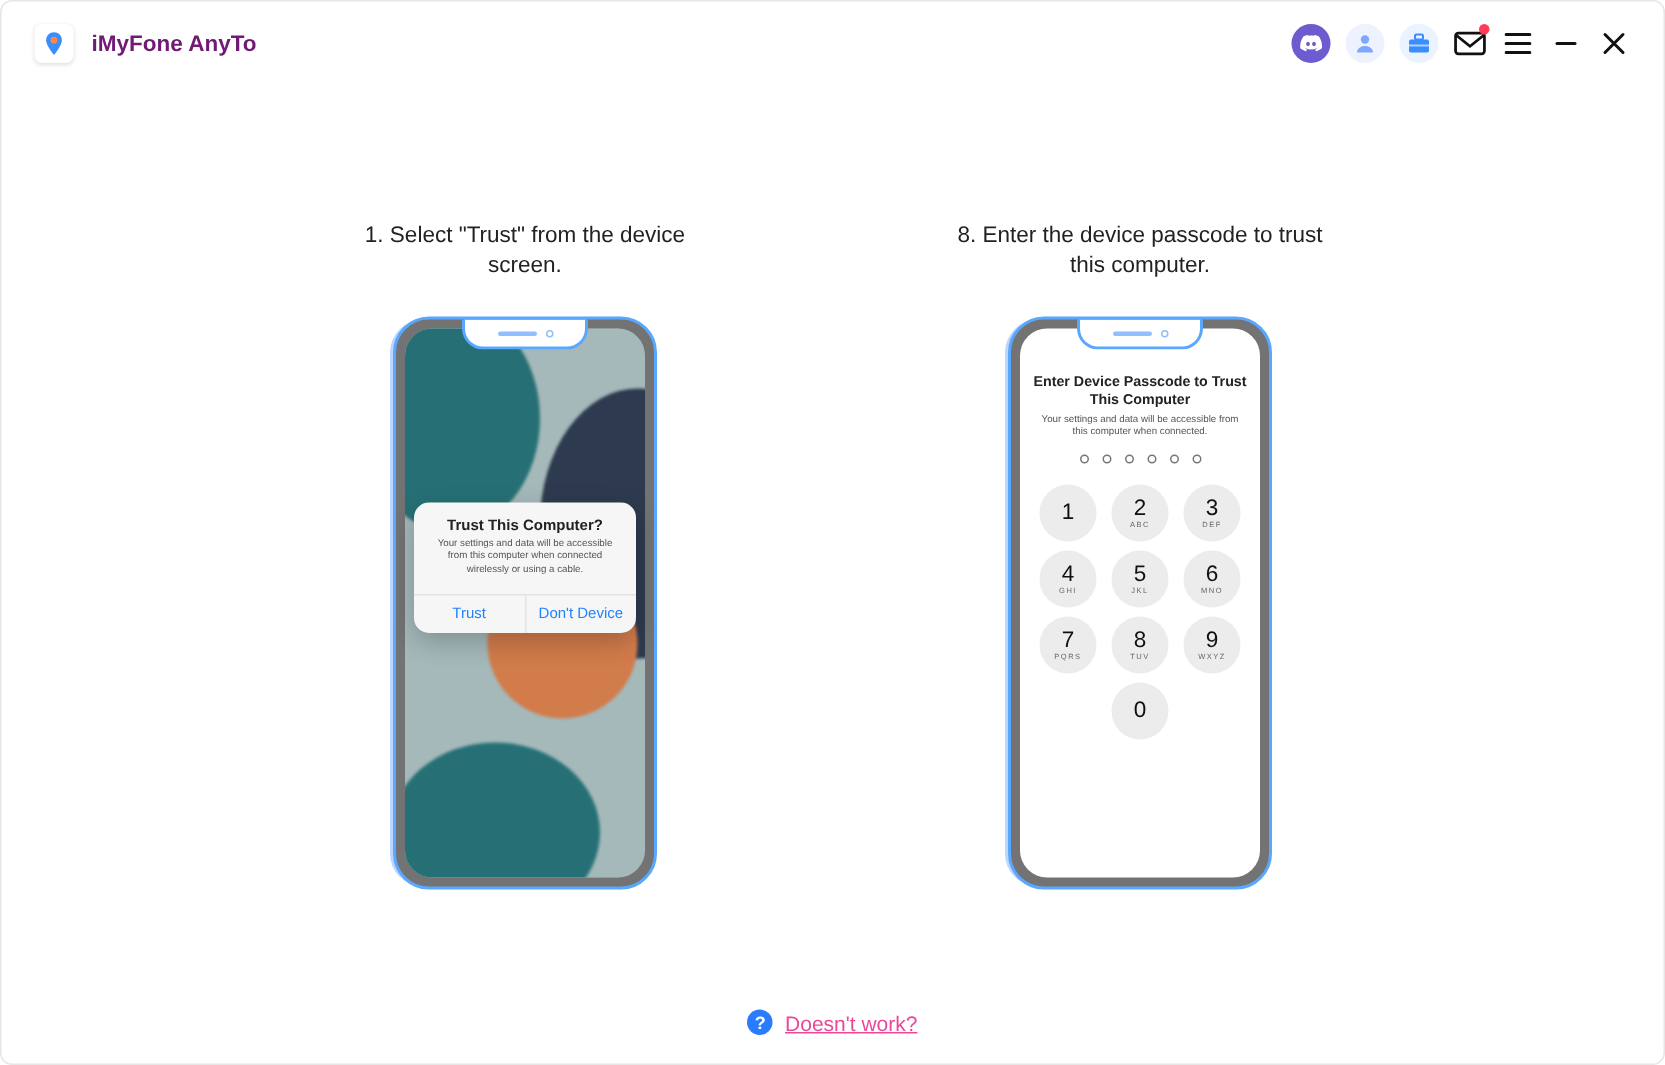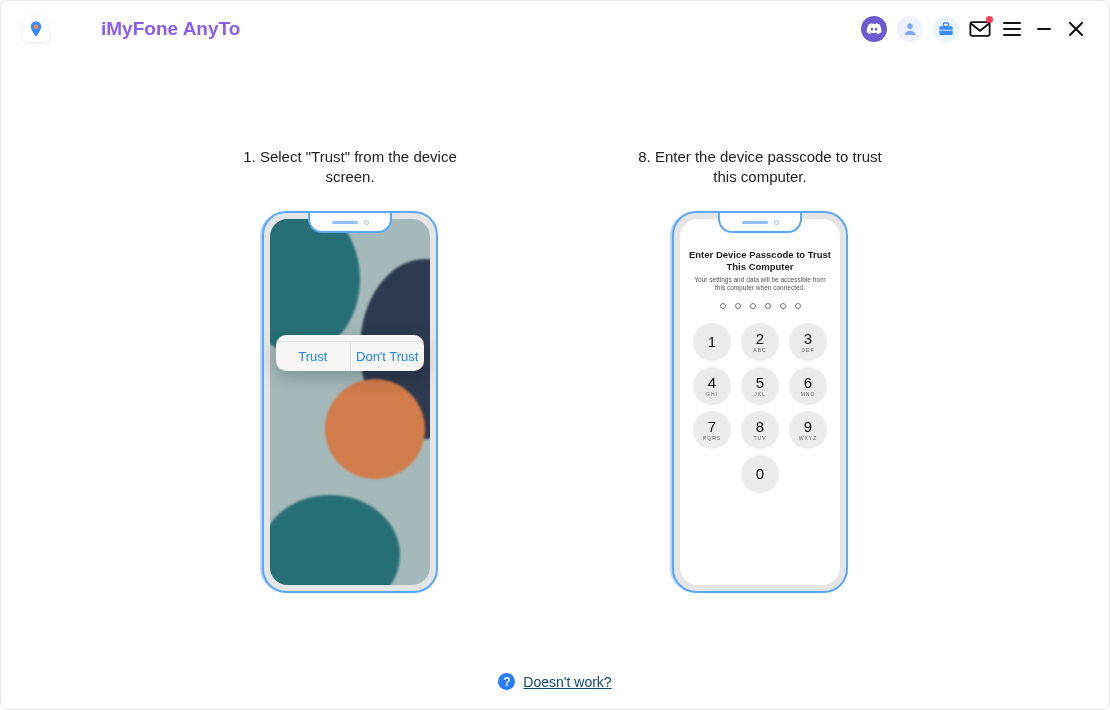--- a/index.html
+++ b/index.html
@@ -2,72 +2,72 @@
 <html><head>
 <meta charset="utf-8">
 <style>
   * { box-sizing: border-box; margin: 0; padding: 0; }
   html, body { width: 1110px; height: 710px; font-family: -apple-system, "Segoe UI", Arial, sans-serif; background: #fff; }
   body { border: 1px solid #e6e6e6; border-radius: 8px; overflow: hidden; }
 
   
   .titlebar { height: 56px; display: flex; align-items: center; padding: 0 22px; }
   .logo-box { width: 26px; height: 26px; border-radius: 5px; background: #fff; box-shadow: 0 1px 3px rgba(0,0,0,.12); display:flex; align-items:center; justify-content:center; margin-right:12px;}
-  .app-title { font-size: 19px; font-weight: 600; color:#8b5cf6;margin-left:40px; }
+  .app-title { font-size: 15px; font-weight: 600; color:#701a75; }
   .title-right { margin-left: auto; display:flex; align-items:center; gap:10px; }
   .ticon { width:26px; height:26px; border-radius:50%; display:flex; align-items:center; justify-content:center; cursor:pointer; }
   .ticon.discord { background:#6d5bd0; }
   .ticon.user    { background:#eef2ff; }
   .ticon.tools   { background:#eaf3ff; }
   .wicon { width:22px; height:22px; display:flex; align-items:center; justify-content:center; cursor:pointer; color:#111; }
   .wicon svg, .ticon svg { display:block; }
 
   
   .main { padding: 12px 40px 0; }
   .page-title { text-align:center; font-size:24px; font-weight:600; color:#111; margin-top:12px; }
   .columns { display:flex; justify-content:center; gap:150px; margin-top:78px; }
   .col { width:260px; display:flex; flex-direction:column; align-items:center; }
   .step-label { font-size:15px; color:#222; text-align:center; line-height:1.35; margin-bottom:22px; min-height:42px; }
 
   
-  .phone { width:176px; height:382px; border:2px solid #5aa7ff; border-radius:24px; background:#e5e5e5; position:relative; overflow:hidden; box-shadow: -4px 0 0 -2px #bcd6ff; }
+  .phone { width:176px; height:382px; border:2px solid #5aa7ff; border-radius:24px; background:#737373; position:relative; overflow:hidden; box-shadow: -4px 0 0 -2px #bcd6ff; }
   .notch { position:absolute; top:0; left:50%; transform:translateX(-50%); width:84px; height:20px; background:#fff; border:2px solid #5aa7ff; border-top:none; border-radius:0 0 14px 14px; z-index:5; display:flex; align-items:center; justify-content:center; gap:6px;}
   .notch .spk { width:26px; height:3px; background:#8fbfff; border-radius:2px;}
   .notch .cam { width:5px; height:5px; border:1.5px solid #8fbfff; border-radius:50%;}
 
   .wall { position:absolute; inset:6px; border-radius:18px; overflow:hidden; background:#bcd3d4;}
   .blob { position:absolute; border-radius:50%; filter:blur(1px);}
   .b1 { width:120px; height:150px; background:#2c8086; left:-30px; top:-15px;}
   .b2 { width:100px; height:100px; background:#ef8d56; left:55px; top:160px;}
   .b3 { width:130px; height:180px; background:#35425a; right:-60px; top:40px;}
   .b4 { width:140px; height:120px; background:#2c8086; left:-10px; bottom:-30px;}
   .dark-ov { position:absolute; inset:0; background:rgba(0,0,0,.12);}
 
   .alert { position:absolute; left:12px; right:12px; top:122px; background:#f6f6f6; border-radius:10px; box-shadow:0 6px 18px rgba(0,0,0,.22); overflow:hidden;}
   .alert-pad { padding:10px 10px 6px;}
   .alert-title { font-size:10px; font-weight:700; color:#222; text-align:center;}
   .alert-msg { font-size:6.5px; color:#555; text-align:center; line-height:1.3; margin-top:3px;}
   .alert-row { display:flex; border-top:1px solid #e2e2e2; margin-top:6px;}
-  .alert-btn { flex:1; text-align:center; font-size:13px; padding:7px 0; color:#1f82ff; cursor:pointer;}
+  .alert-btn { flex:1; text-align:center; font-size:10px; padding:7px 0; color:#1f82ff; cursor:pointer;}
   .alert-btn + .alert-btn { border-left:1px solid #e2e2e2;}
 
   .phone.pass .inner { position:absolute; inset:6px; border-radius:18px; background:#fff; padding-top:30px;}
   .pass-title { font-size:9.5px; font-weight:700; text-align:center; color:#222; line-height:1.25;}
   .pass-msg { font-size:6.5px; color:#555; text-align:center; line-height:1.3; margin:3px 10px 0;}
   .dots { display:flex; gap:9px; justify-content:center; margin-top:10px;}
   .dot { width:6px; height:6px; border:1px solid #777; border-radius:50%;}
   .keypad { width:138px; margin:14px auto 0; display:grid; grid-template-columns:repeat(3,38px); grid-auto-rows:38px; gap:6px 10px; justify-content:center;}
   .key { background:#ececec; border-radius:50%; display:flex; flex-direction:column; align-items:center; justify-content:center; cursor:pointer;}
   .key-n { font-size:15px; color:#111; font-weight:500; line-height:1;}
   .key-l { font-size:5px; letter-spacing:1px; color:#666; margin-top:1px;}
   .key.zero { grid-column:2;}
 
   .help { position:absolute; left:0; right:0; bottom:20px; display:flex; align-items:center; justify-content:center; gap:8px;}
   .help .q { width:17px; height:17px; background:#2a7cff; color:#fff; font-size:12px; font-weight:700; border-radius:50%; display:flex; align-items:center; justify-content:center;}
-  .help a { font-size:14px; color:#0c4a6e; text-decoration:underline; cursor:pointer;}
+  .help a { font-size:14px; color:#ec4899; text-decoration:underline; cursor:pointer;}
 </style>
 </head>
 <body>
 
 <div class="titlebar">
   <div class="logo-box">
     <svg width="18" height="18" viewBox="0 0 24 24">
       <path fill="#3a8dff" d="M12 2C8 2 5 5 5 9c0 5 7 13 7 13s7-8 7-13c0-4-3-7-7-7z"></path>
       <circle cx="12" cy="9" r="3" fill="#ff8a3d"></circle>
     </svg>
@@ -131,23 +131,27 @@
           </div>
 
         <div class="wall">
           <div class="blob b1"></div>
             <div class="blob b3"></div>
             <div class="blob b2"></div>
             <div class="blob b4"></div>
           <div class="dark-ov"></div>
         </div>
         <div class="alert">
+          <div class="alert-pad">
+            <div class="alert-title">Trust This Computer?</div>
+            <div class="alert-msg">Your settings and data will be accessible from this computer when connected wirelessly or using a cable.</div>
+          </div>
           <div class="alert-row">
             <div class="alert-btn">Trust</div>
-            <div class="alert-btn">Don't Trust</div>
+            <div class="alert-btn">Don't Device</div>
           </div>
         </div>
       </div>
     </div>
 
     <div class="col">
       <div class="step-label">8. Enter the device passcode to trust this computer.</div>
       <div class="phone pass">
         <div class="notch">
             <span class="spk"></span>

